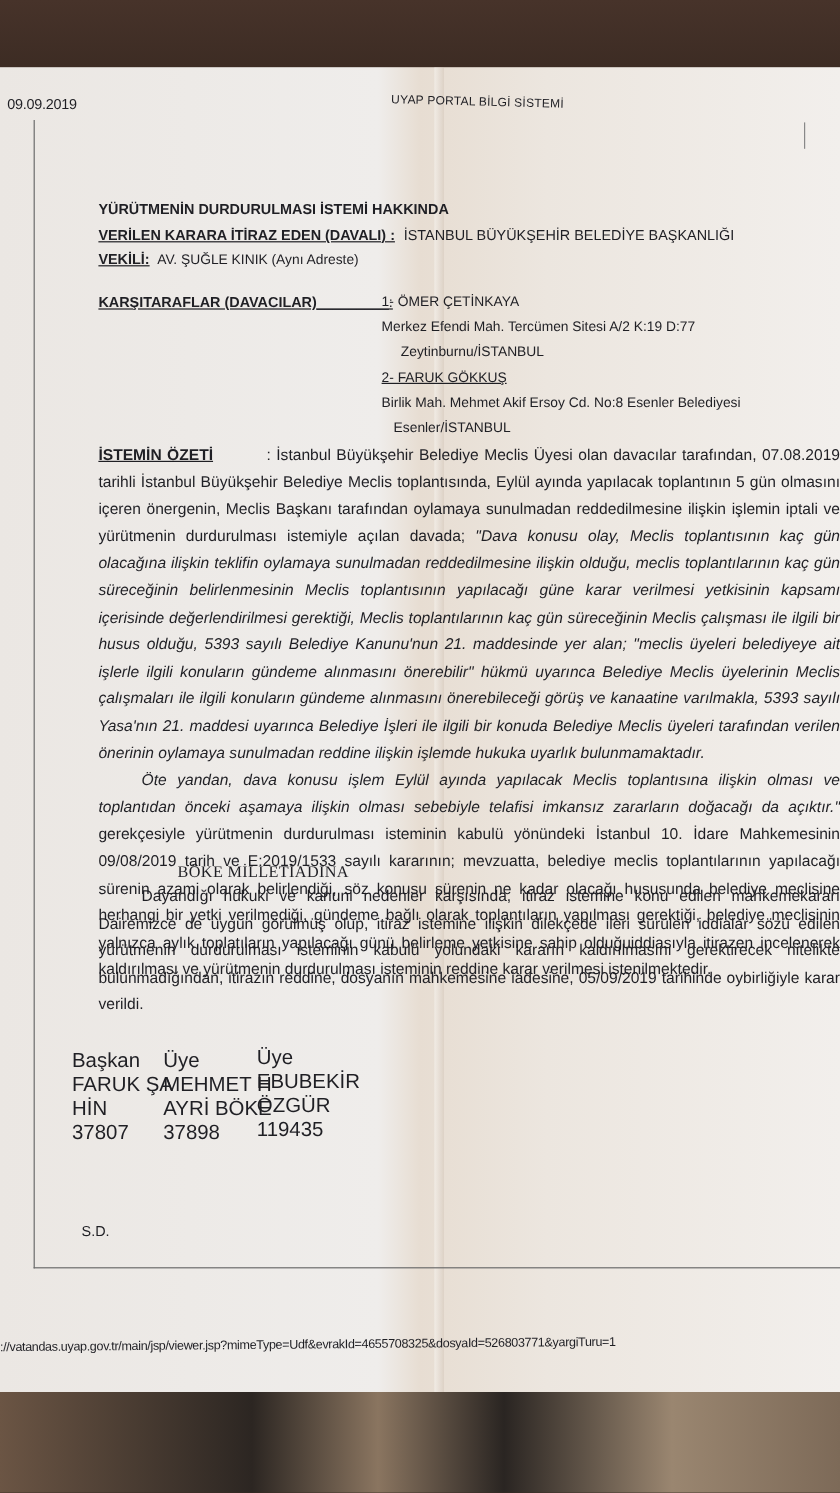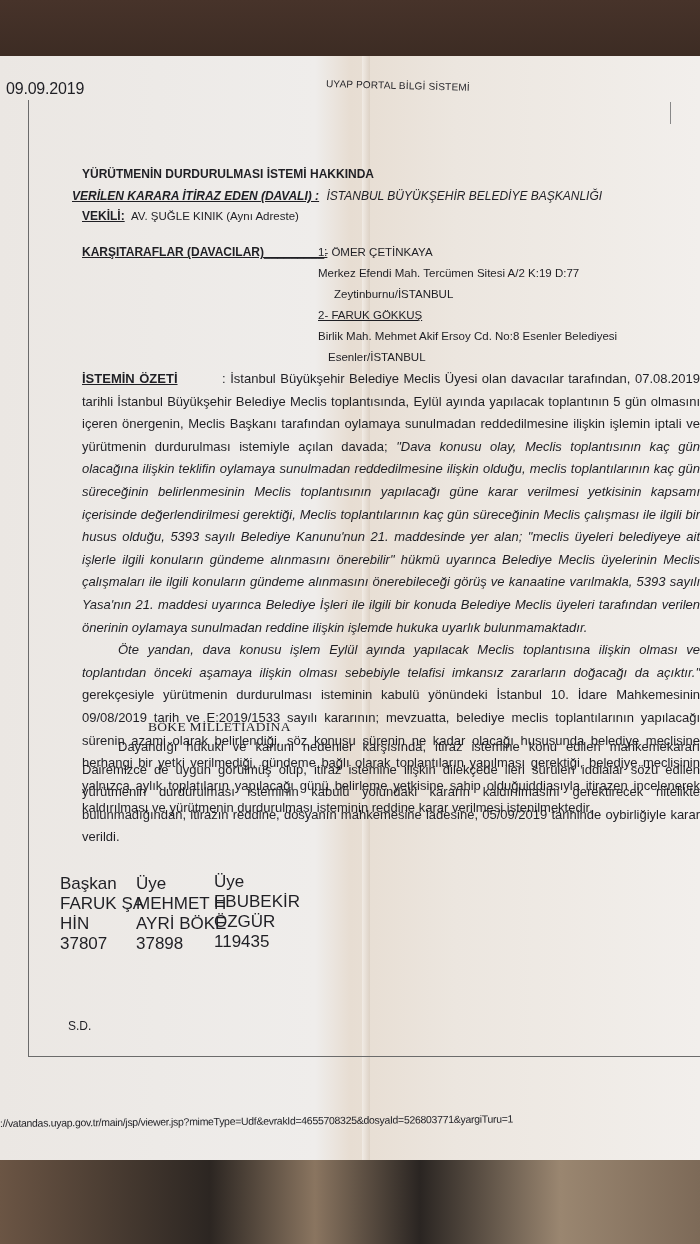--- a/index.html
+++ b/index.html
@@ -19,21 +19,21 @@
   }
   .paper {
     position: absolute; left: 0; top: 56px; width: 700px; height: 1104px;
     background: linear-gradient(90deg, #ebe7e3 0%, #efedeb 45%, #e7ddd2 50%, #ece6df 65%, #f2efec 100%);
   }
   .paper-fold {
     position: absolute; left: 362px; top: 0; width: 8px; height: 100%;
     background: linear-gradient(90deg, rgba(255,255,255,0.4), rgba(200,185,170,0.35));
   }
   .hdr-date {
-    position: absolute; left: 6px; top: 80px; font-size: 16px; letter-spacing: -0.2px;
+    position: absolute; left: 6px; top: 80px; font-size: 12px; letter-spacing: -0.2px;
   }
   .hdr-title {
     position: absolute; left: 326px; top: 78px; font-size: 10px; letter-spacing: 0.2px;
     transform: rotate(1.5deg); transform-origin: left center;
   }
   .frame {
     position: absolute; left: 28px; top: 100px; width: 672px; height: 956px;
     border-left: 1px solid #6b6b6b; border-bottom: 1px solid #6b6b6b;
   }
   .frame-right {
@@ -68,21 +68,21 @@
 
 <div class="content">
 
   <div class="hdr-date">09.09.2019</div>
   <div class="hdr-title">UYAP PORTAL BİLGİ SİSTEMİ</div>
 
   <div class="frame"></div>
   <div class="frame-right"></div>
 
   <div class="line b" style="left:82px; top:166px;">YÜRÜTMENİN DURDURULMASI İSTEMİ HAKKINDA</div>
-  <div class="line" style="left:72px; top:188px;font-style:italic;">
+  <div class="line" style="left:82px; top:188px;">
     <span class="b u">VERİLEN KARARA İTİRAZ EDEN (DAVALI) :</span>
     <span style="margin-left:4px;">İSTANBUL BÜYÜKŞEHİR BELEDİYE BAŞKANLIĞI</span>
   </div>
   <div class="line" style="left:82px; top:208px;">
     <span class="b u">VEKİLİ:</span>
     <span class="small" style="margin-left:3px;">AV. ŞUĞLE KINIK (Aynı Adreste)</span>
   </div>
 
   <div class="line" style="left:82px; top:244px;">
     <span class="b u">KARŞITARAFLAR (DAVACILAR)</span><span class="u">_________: </span>

